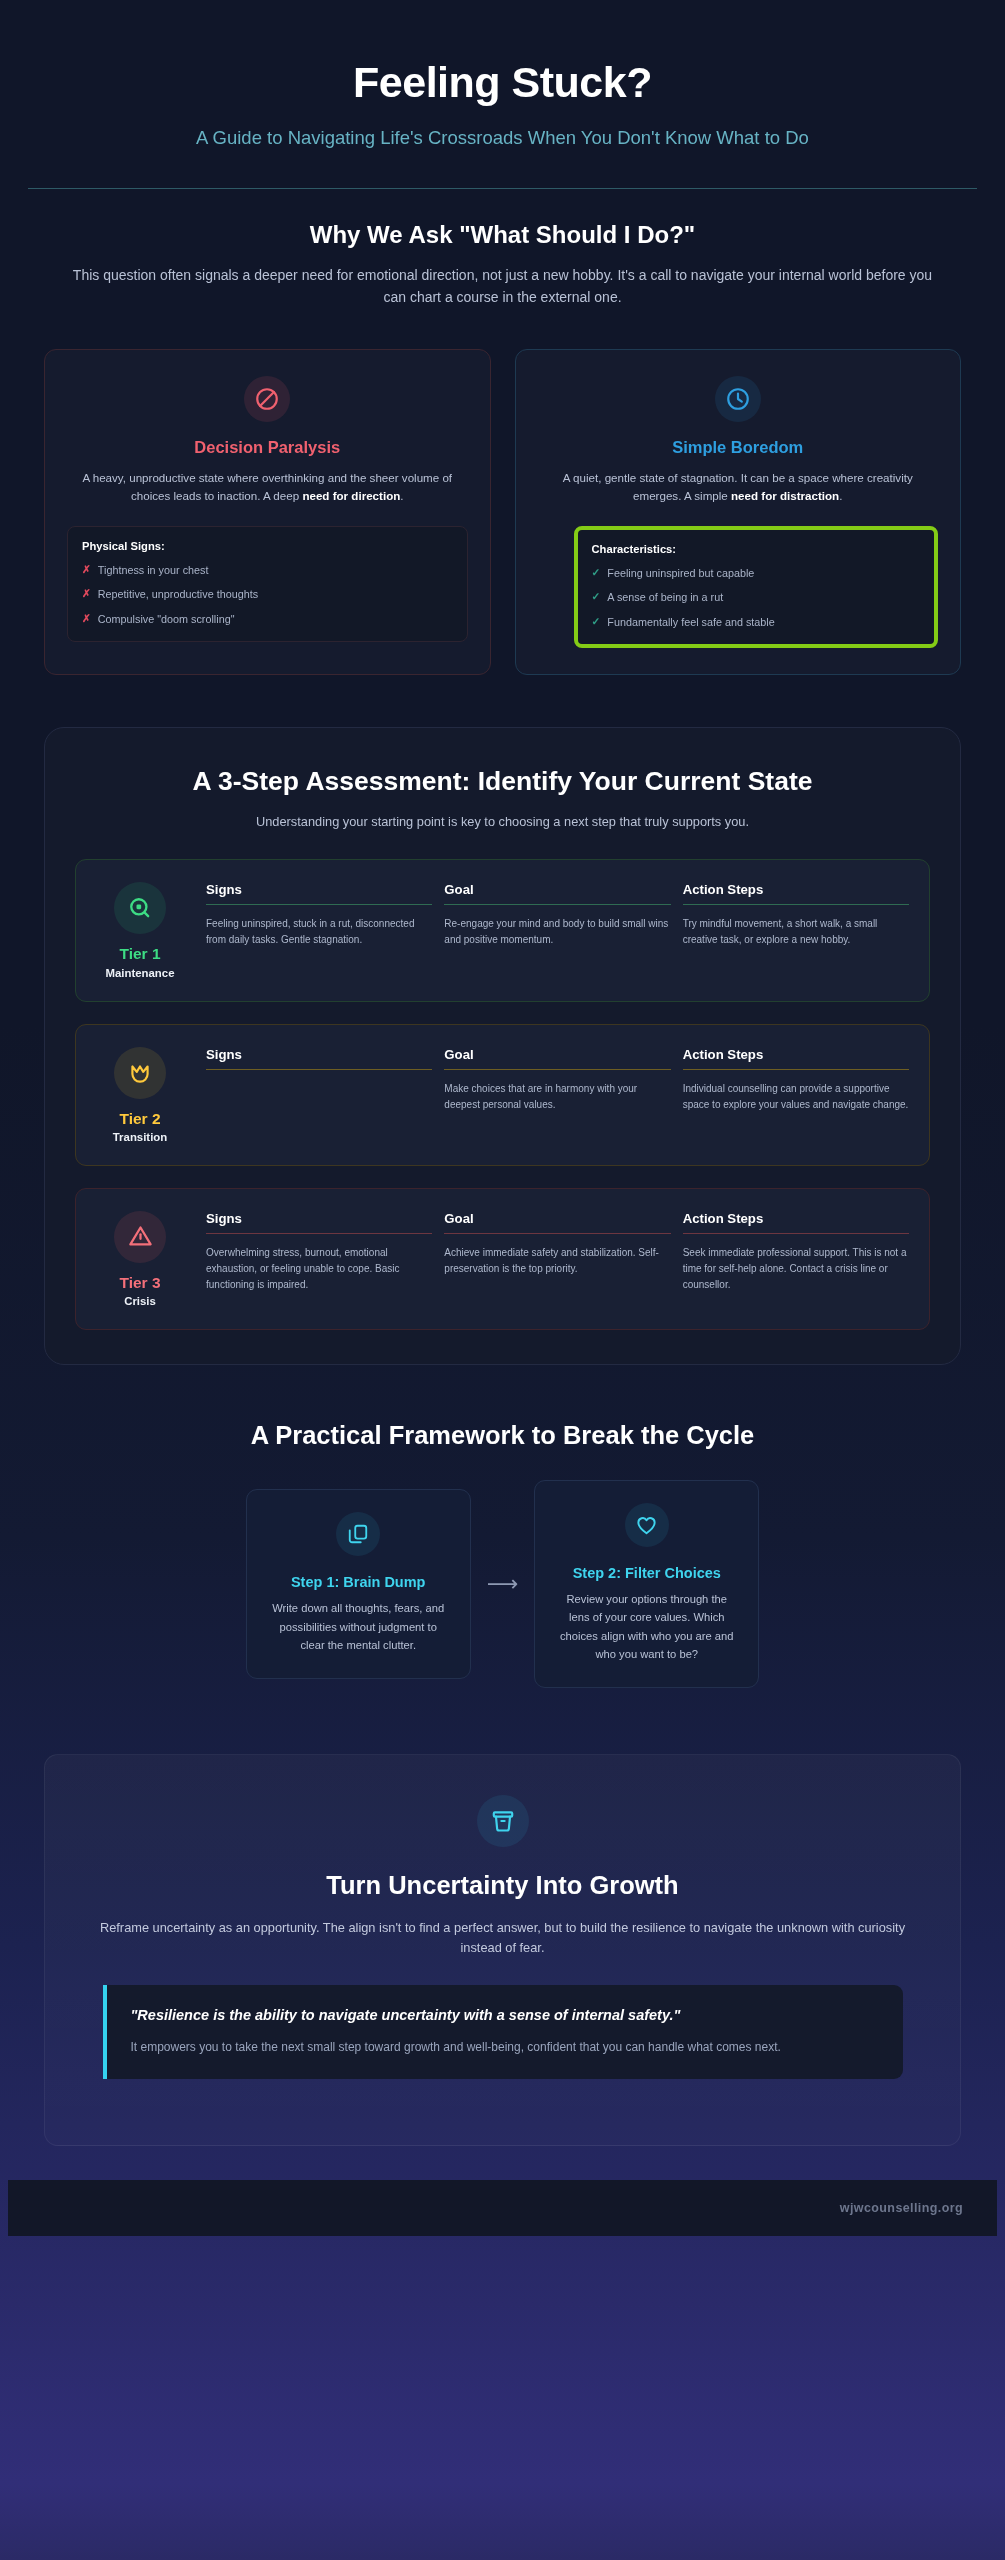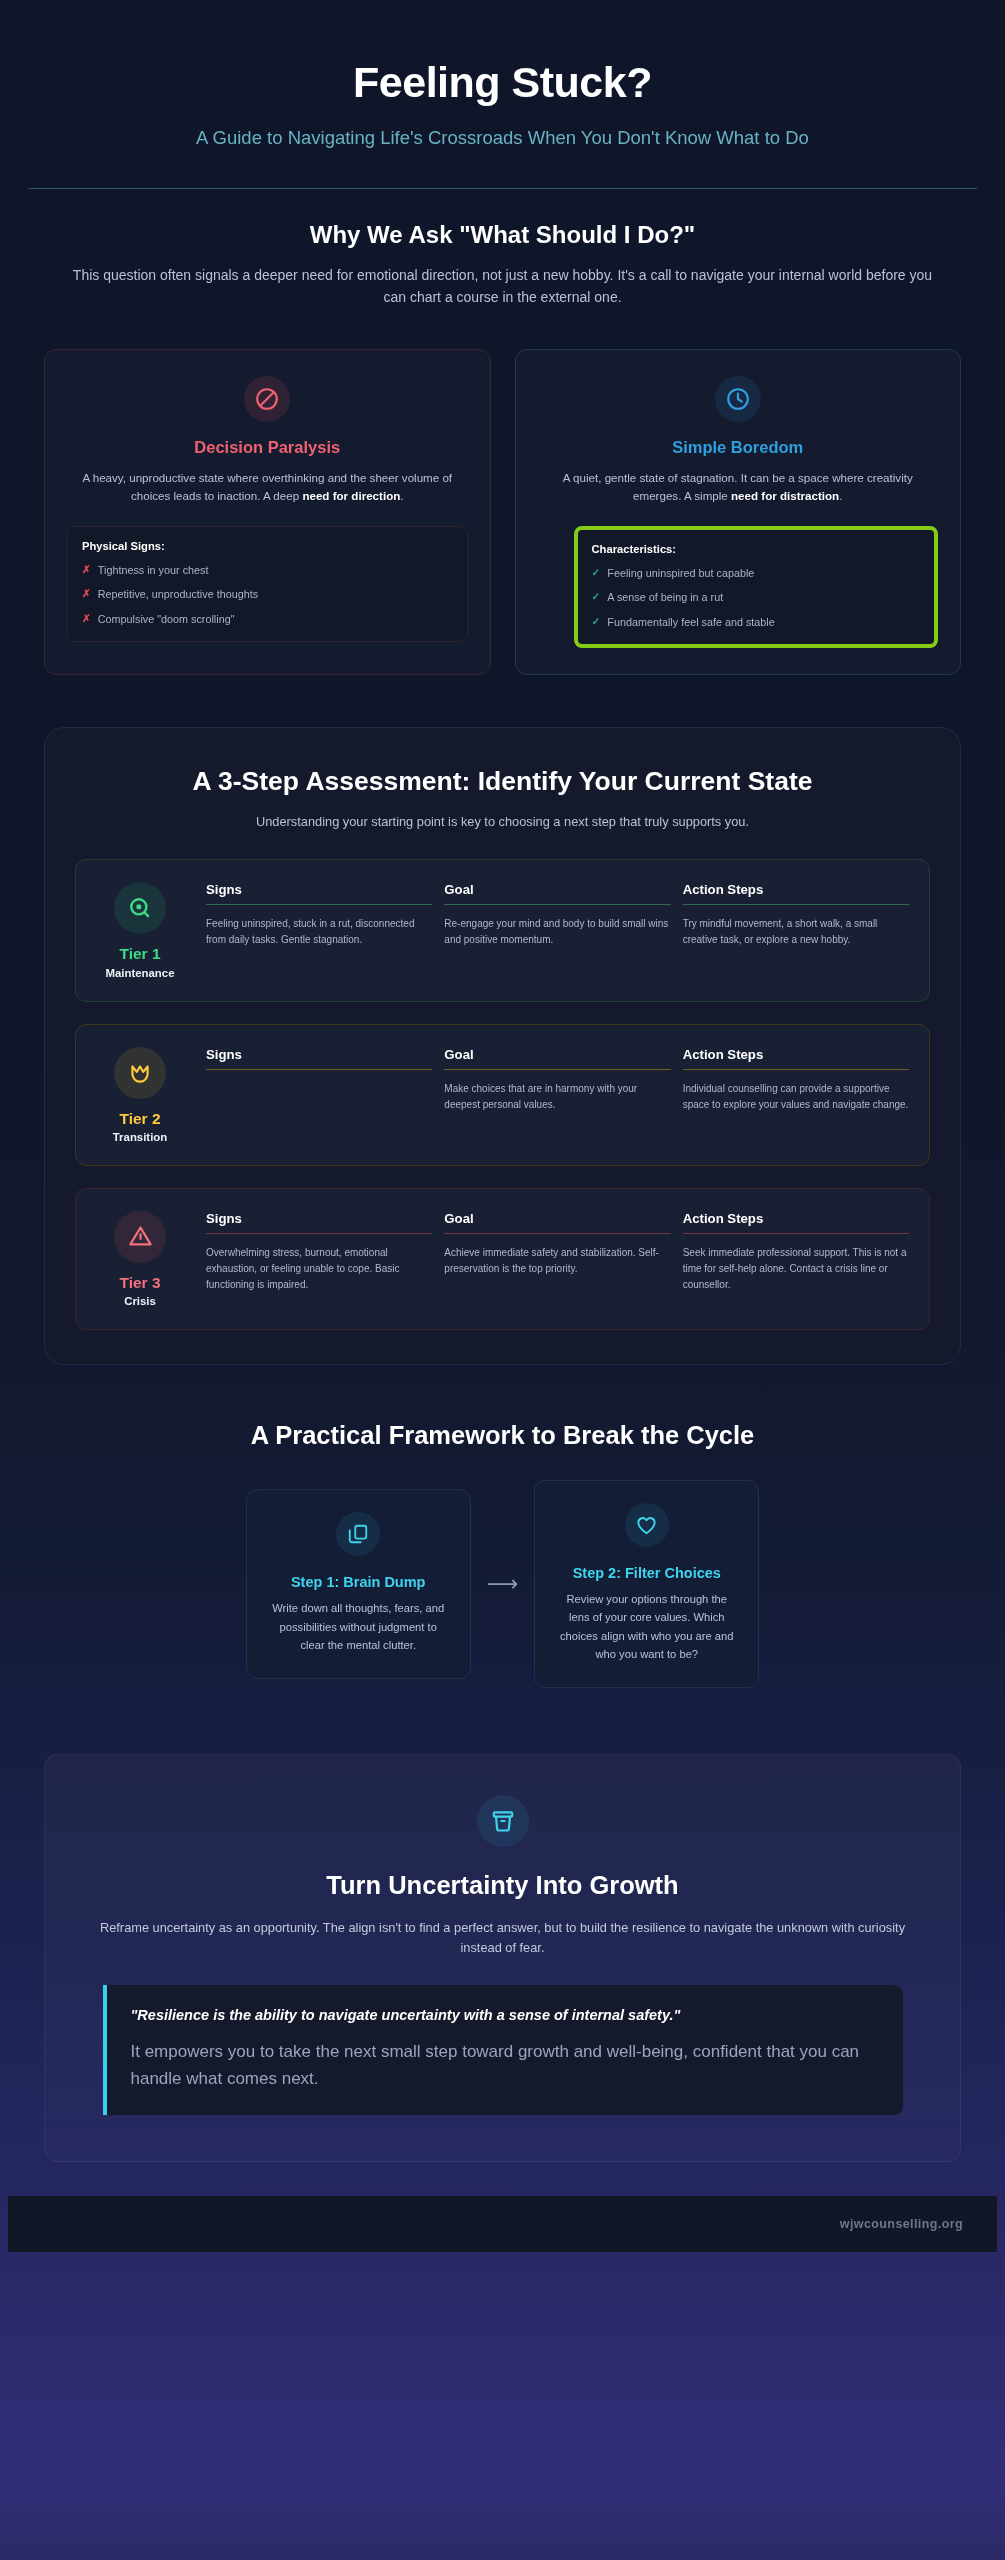--- a/index.html
+++ b/index.html
@@ -214,21 +214,21 @@
     display: flex; align-items: center; justify-content: center;
   }
   .step-title { font-size: 14.5px; font-weight: bold; color: #3fd4ee; margin-bottom: 9px; }
   .step-body { font-size: 11.2px; line-height: 1.62; color: #b9c2d6; }
   .step-arrow { color: #8e99b3; font-size: 22px; line-height: 1; }
 
   
   .sec4 {
     margin: 56px 36px 17px 36px;
     border-radius: 14px;
-    padding: 40px 42px 46px 42px;
+    padding: 40px 42px 66px 42px;
     text-align: center;
     background: linear-gradient(180deg, rgba(255,255,255,0.035), rgba(255,255,255,0.015));
     border: 1px solid rgba(255,255,255,0.06);
   }
   .sec4-ico {
     width: 52px; height: 52px; border-radius: 50%;
     margin: 0 auto 24px auto;
     background: rgba(45,190,230,0.10);
     display: flex; align-items: center; justify-content: center;
   }
@@ -251,21 +251,21 @@
   }
   .quote-main {
     font-size: 14.5px;
     font-weight: bold;
     font-style: italic;
     color: #ffffff;
     line-height: 1.45;
   }
   .quote-sub {
     margin-top: 12px;
-    font-size: 17px;
+    font-size: 12px;
     line-height: 1.62;
     color: #9aa5bd;
   }
 
   
   .footer {
     margin-top: 34px;
     padding: 18px 34px 20px 34px;
     background: #121728;
     text-align: right;

